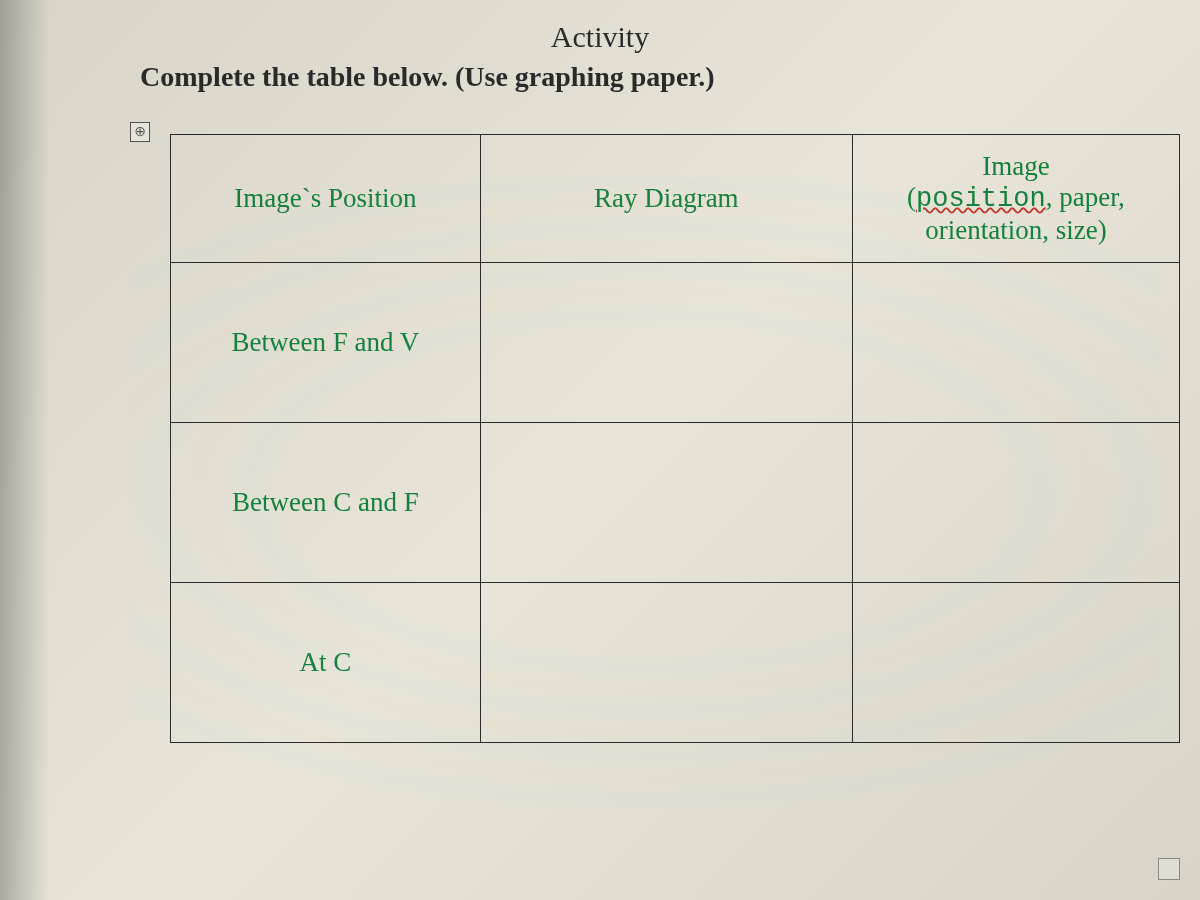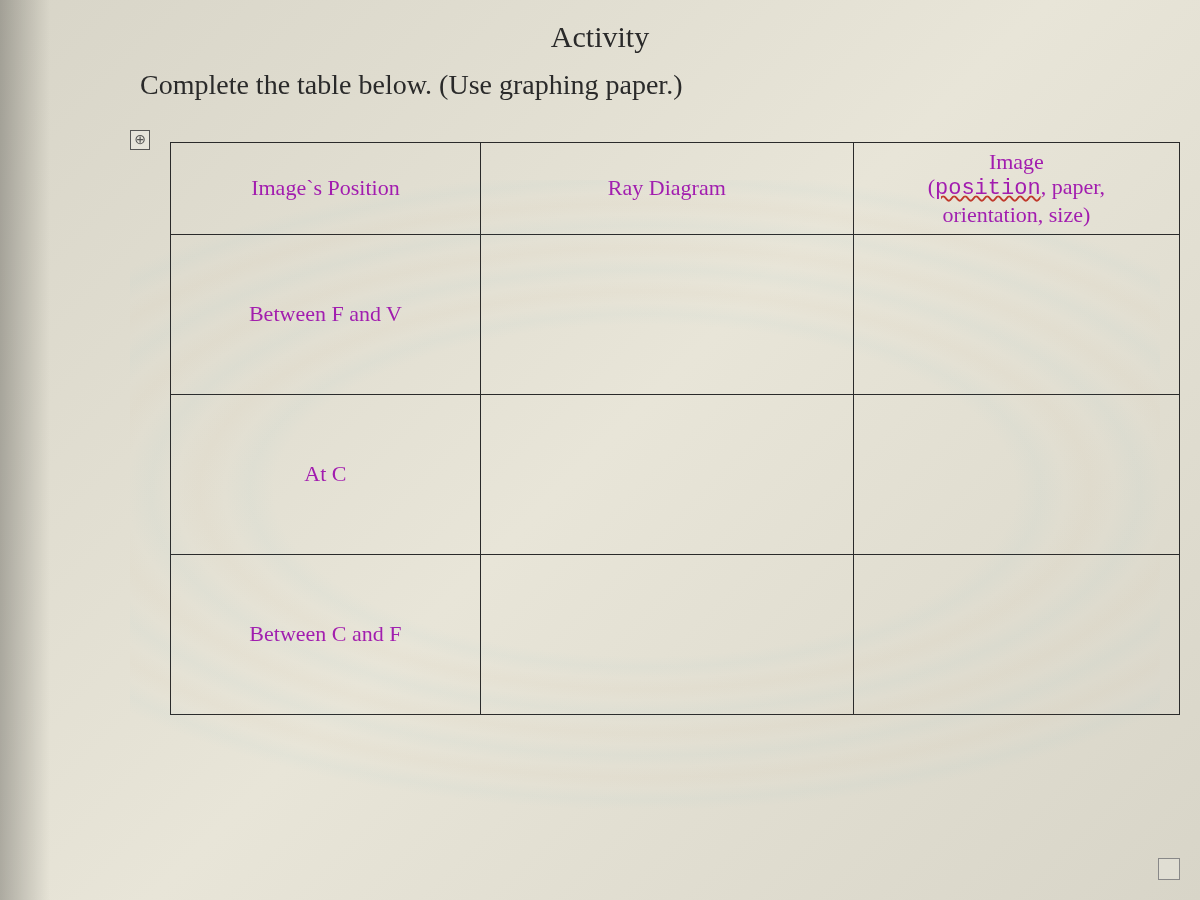--- a/index.html
+++ b/index.html
@@ -51,28 +51,29 @@
           transparent 58%
         );
       pointer-events: none;
       z-index: 5;
       opacity: 0.6;
     }
     .page-title {
       text-align: center;
       font-size: 30px;
       color: #2a2a2a;
-      margin-bottom: 14px;
+      margin-bottom: 6px;
       font-weight: normal;
     }
     .instruction-row {
       display: flex;
       align-items: flex-start;
       margin-left: 100px;
       margin-bottom: 6px;
+      font-weight: bold;
     }
     .instruction {
       font-size: 28px;
       color: #2a2a2a;
       line-height: 1.2;
     }
     .anchor-box {
       width: 20px;
       height: 20px;
       border: 1px solid #555;
@@ -94,25 +95,25 @@
     }
     table.activity {
       border-collapse: collapse;
       width: 1010px;
       background: rgba(255,255,255,0.02);
     }
     table.activity th,
     table.activity td {
       border: 1.5px solid #2a2a2a;
       font-weight: normal;
-      font-size: 22px;
-      color: #a21caf;
+      font-size: 27px;
+      color: #15803d;
       text-align: center;
       vertical-align: middle;
-      padding: 6px 8px;
+      padding: 16px 8px;
     }
     table.activity th {
       height: 92px;
     }
     table.activity td {
       height: 160px;
     }
     .col-object { width: 330px; }
     .col-ray { width: 399px; }
     .col-image { width: 344px; }
@@ -175,26 +176,26 @@
         </th>
       </tr>
     </thead>
     <tbody>
       <tr>
         <td>Between F and V</td>
         <td></td>
         <td></td>
       </tr>
       <tr>
+        <td>Between C and F</td>
+        <td></td>
+        <td></td>
+      </tr>
+      <tr>
         <td>At C</td>
-        <td></td>
-        <td></td>
-      </tr>
-      <tr>
-        <td>Between C and F</td>
         <td></td>
         <td></td>
       </tr>
     </tbody>
   </table>
 </div>
 
 <div class="corner-box"></div>
 
 </body></html>

